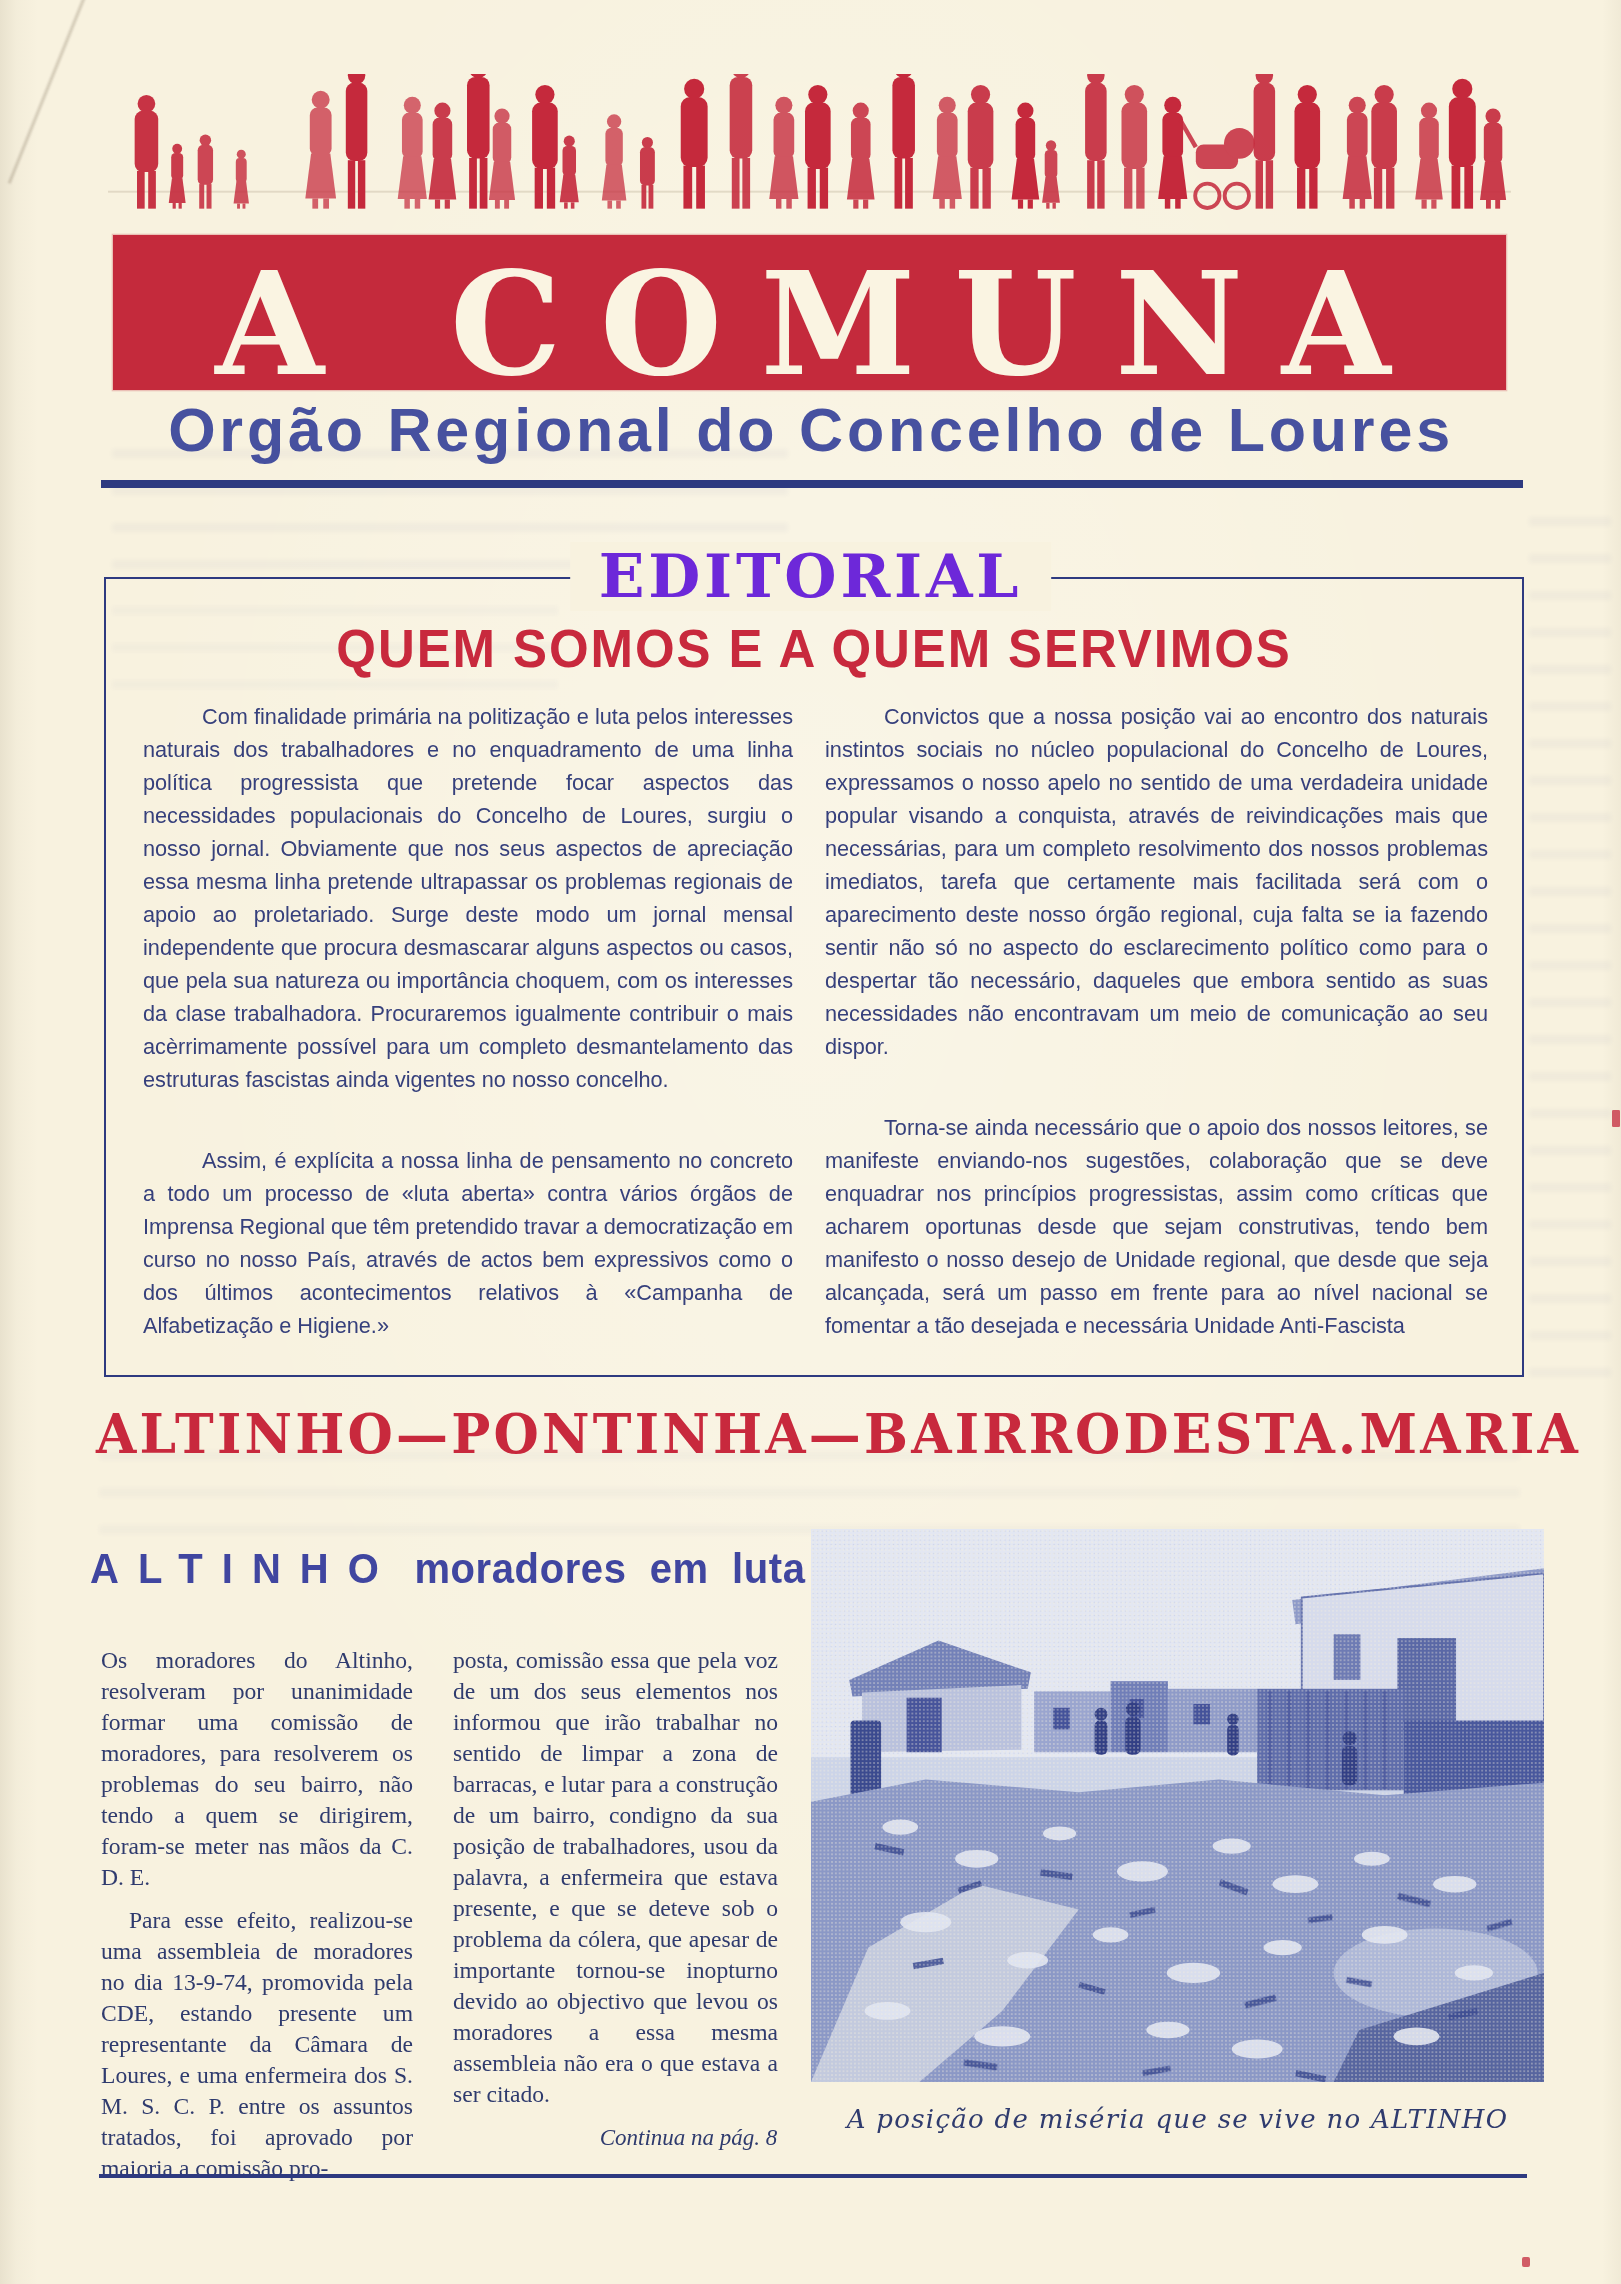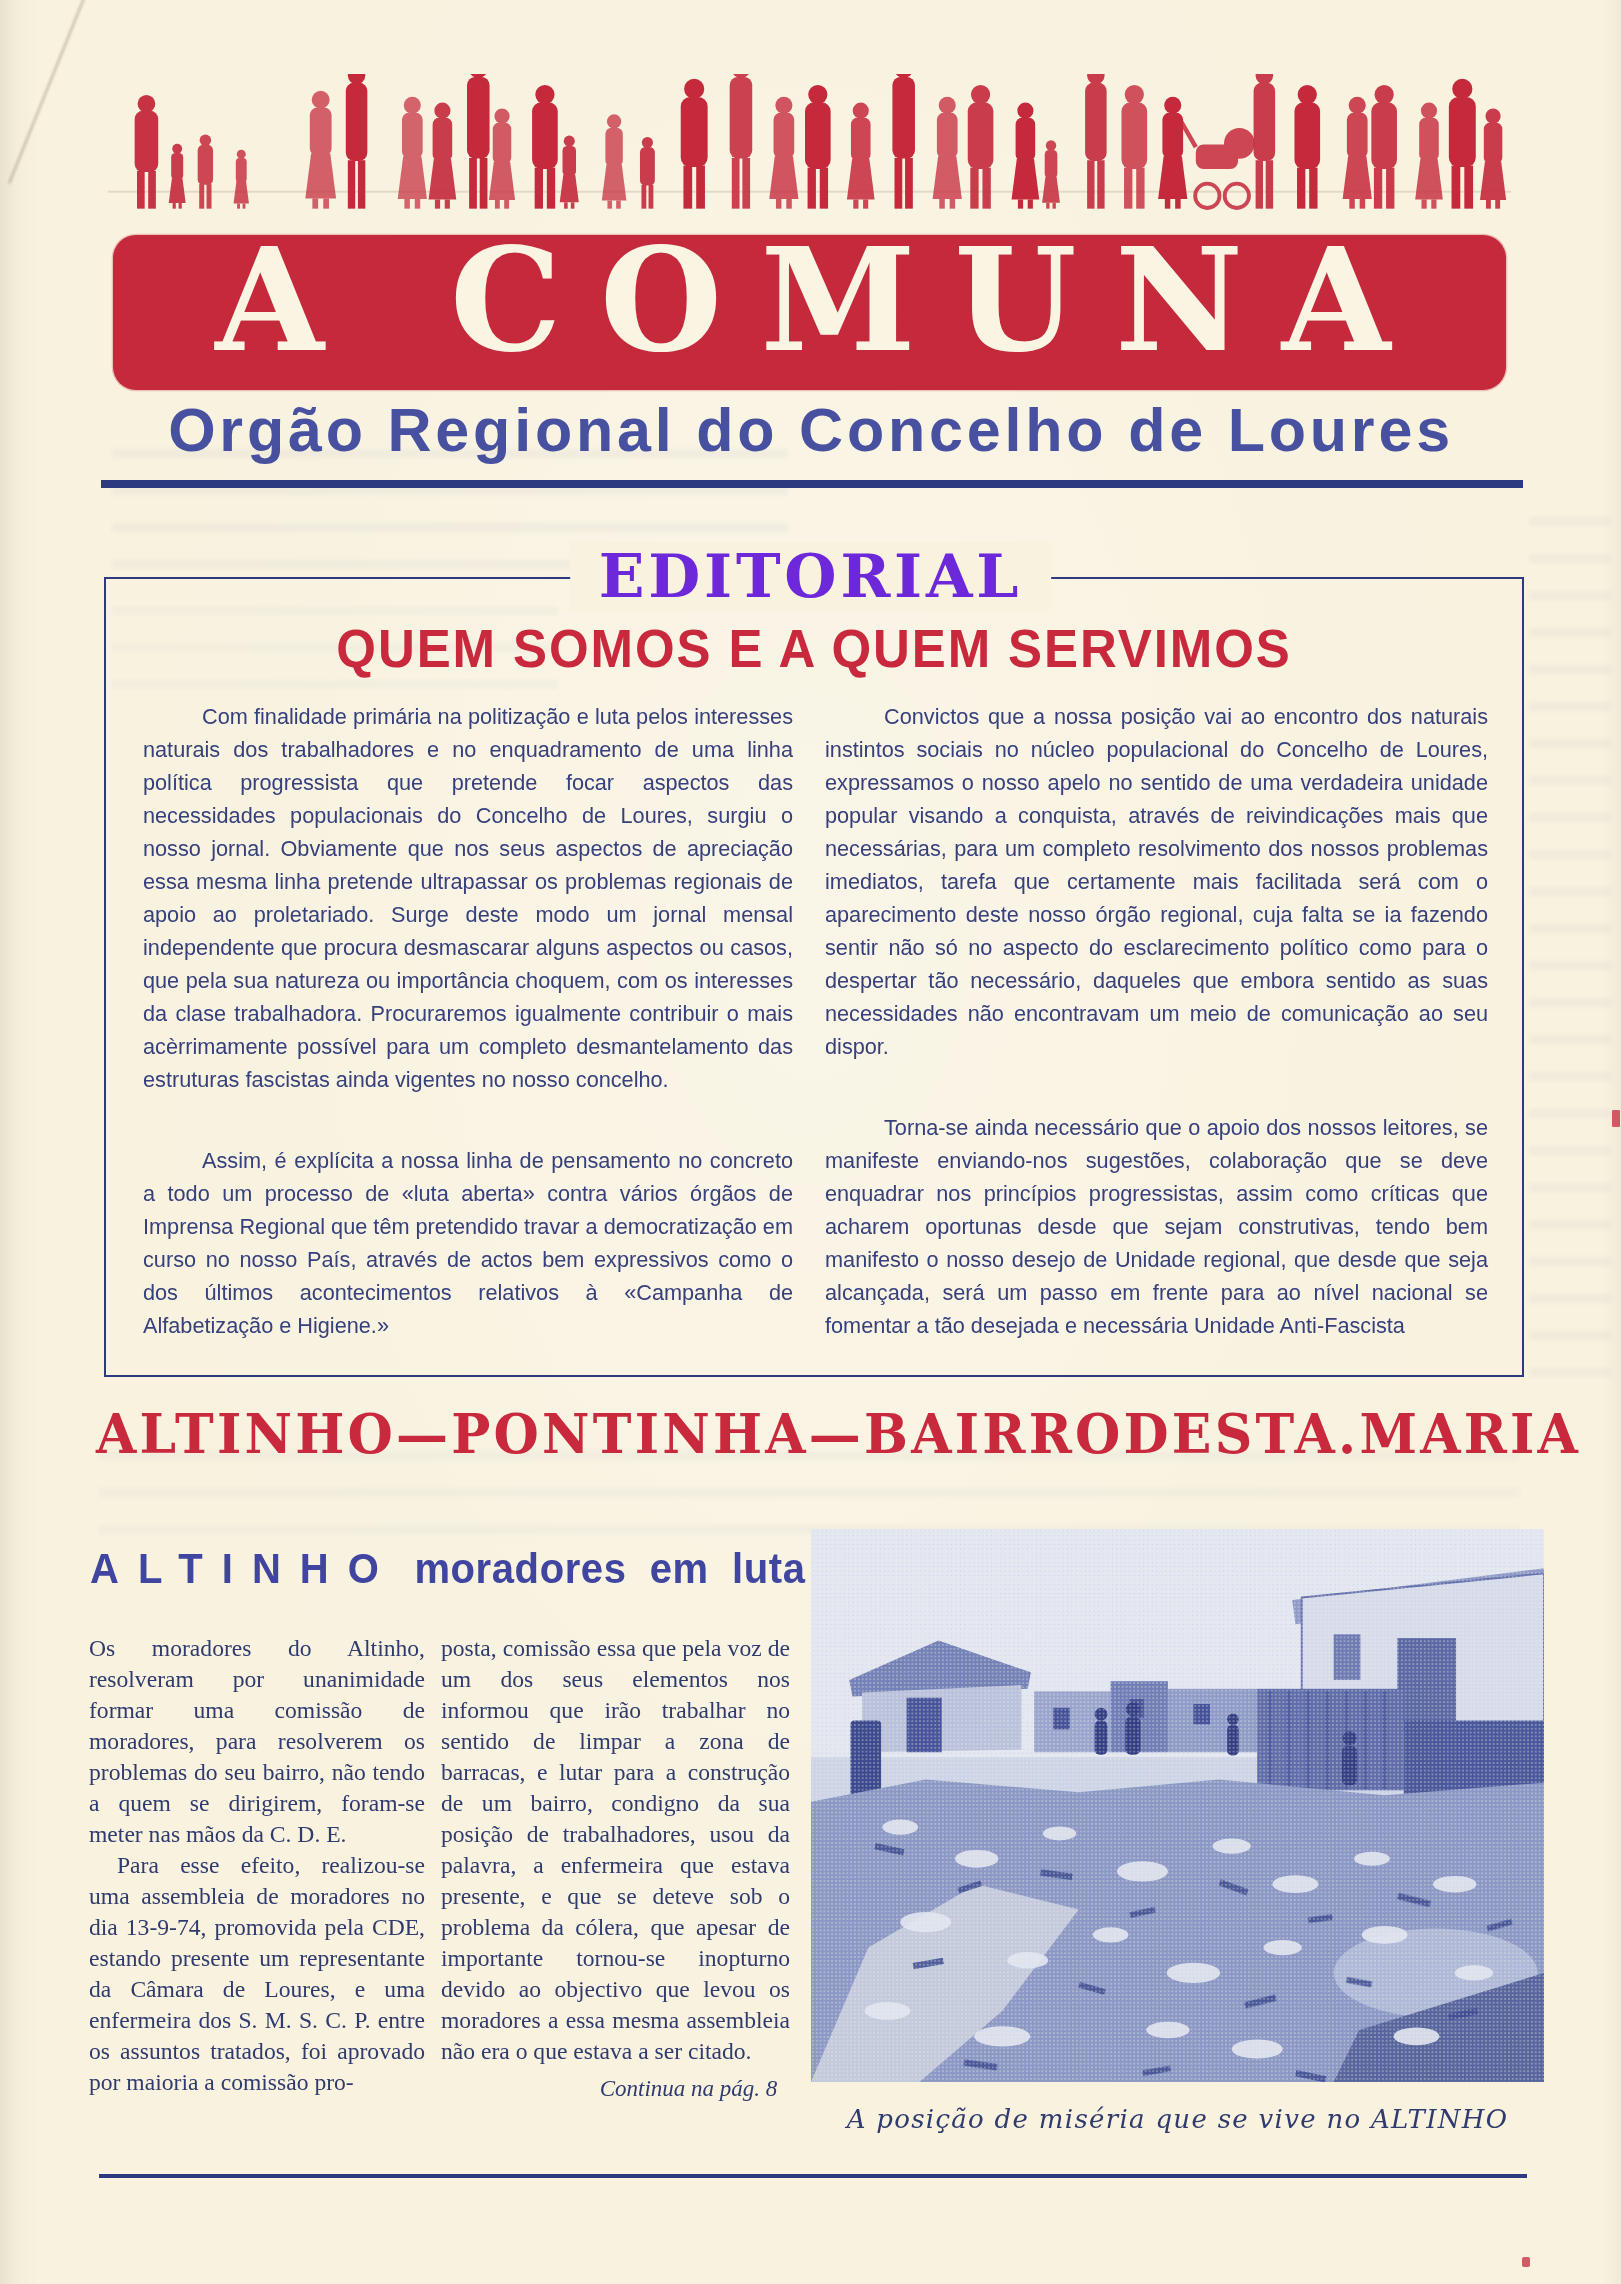--- a/index.html
+++ b/index.html
@@ -11,23 +11,22 @@
       radial-gradient(ellipse at 50% 40%, rgba(255,255,255,.25) 0%, rgba(0,0,0,0) 60%),
       linear-gradient(270deg, rgba(96,80,52,.05) 0px, rgba(0,0,0,0) 19px);
     overflow:hidden;
     font-family:"Liberation Sans", sans-serif;
     color:#36407c;
   }
   
   .crowd{position:absolute;left:108px;top:74px;width:1403px;height:154px;}
   .masthead-red{
     position:absolute;left:113px;top:235px;width:1393px;height:155px;
-    background:#c42a3c;display:flex;align-items:flex-start;justify-content:center;
+    background:#c42a3c;display:flex;align-items:flex-end;justify-content:center;
     box-shadow:0 0 0 1.3px rgba(196,42,60,.25);
-    border-radius:23px;
   }
   .masthead-title{
     font-family:"DejaVu Serif", serif;font-weight:bold;font-size:131px;line-height:1;
     letter-spacing:36px;color:#faf4e2;white-space:nowrap;
     transform:scaleX(1.07) scaleY(1.08);margin-left:25.5px;
   }
   .masthead-sub{
     position:absolute;left:115px;top:395px;width:1392px;text-align:center;
     font-weight:bold;font-size:61px;letter-spacing:3.8px;color:#3a459b;opacity:.93;
     white-space:nowrap;
@@ -70,21 +69,21 @@
     position:absolute;left:90px;top:1546px;font-weight:bold;font-size:40px;
     color:#4046a0;white-space:nowrap;transform:scaleY(1.08);
   }
   .article-title .lead{letter-spacing:19px;}
   .article-title .rest{margin-left:16.6px;word-spacing:11.5px;letter-spacing:0.6px;}
   .news-col{
     position:absolute;top:1633px;font-family:"Liberation Serif", serif;
     font-size:23.6px;line-height:31px;color:#2f3b6e;text-align:justify;
     hyphens:auto;-webkit-hyphens:auto;
   }
-  .news-col p{margin:0;}
+  .news-col p{margin:12px;}
   .news-col p.indent{text-indent:28px;}
   .news-col-1{left:89px;width:336px;}
   .news-col-2{left:441px;width:349px;}
   .continued{text-align:right;font-style:italic;font-size:23px;margin-top:6.4px;padding-right:12.7px;}
   
   .photo{position:absolute;left:811px;top:1529px;width:733px;height:553px;}
   .photo svg{display:block;width:100%;height:100%;}
   .photo-caption{
     position:absolute;left:811px;top:2104px;width:733px;text-align:center;
     font-family:"DejaVu Serif", serif;font-style:italic;font-size:26px;

